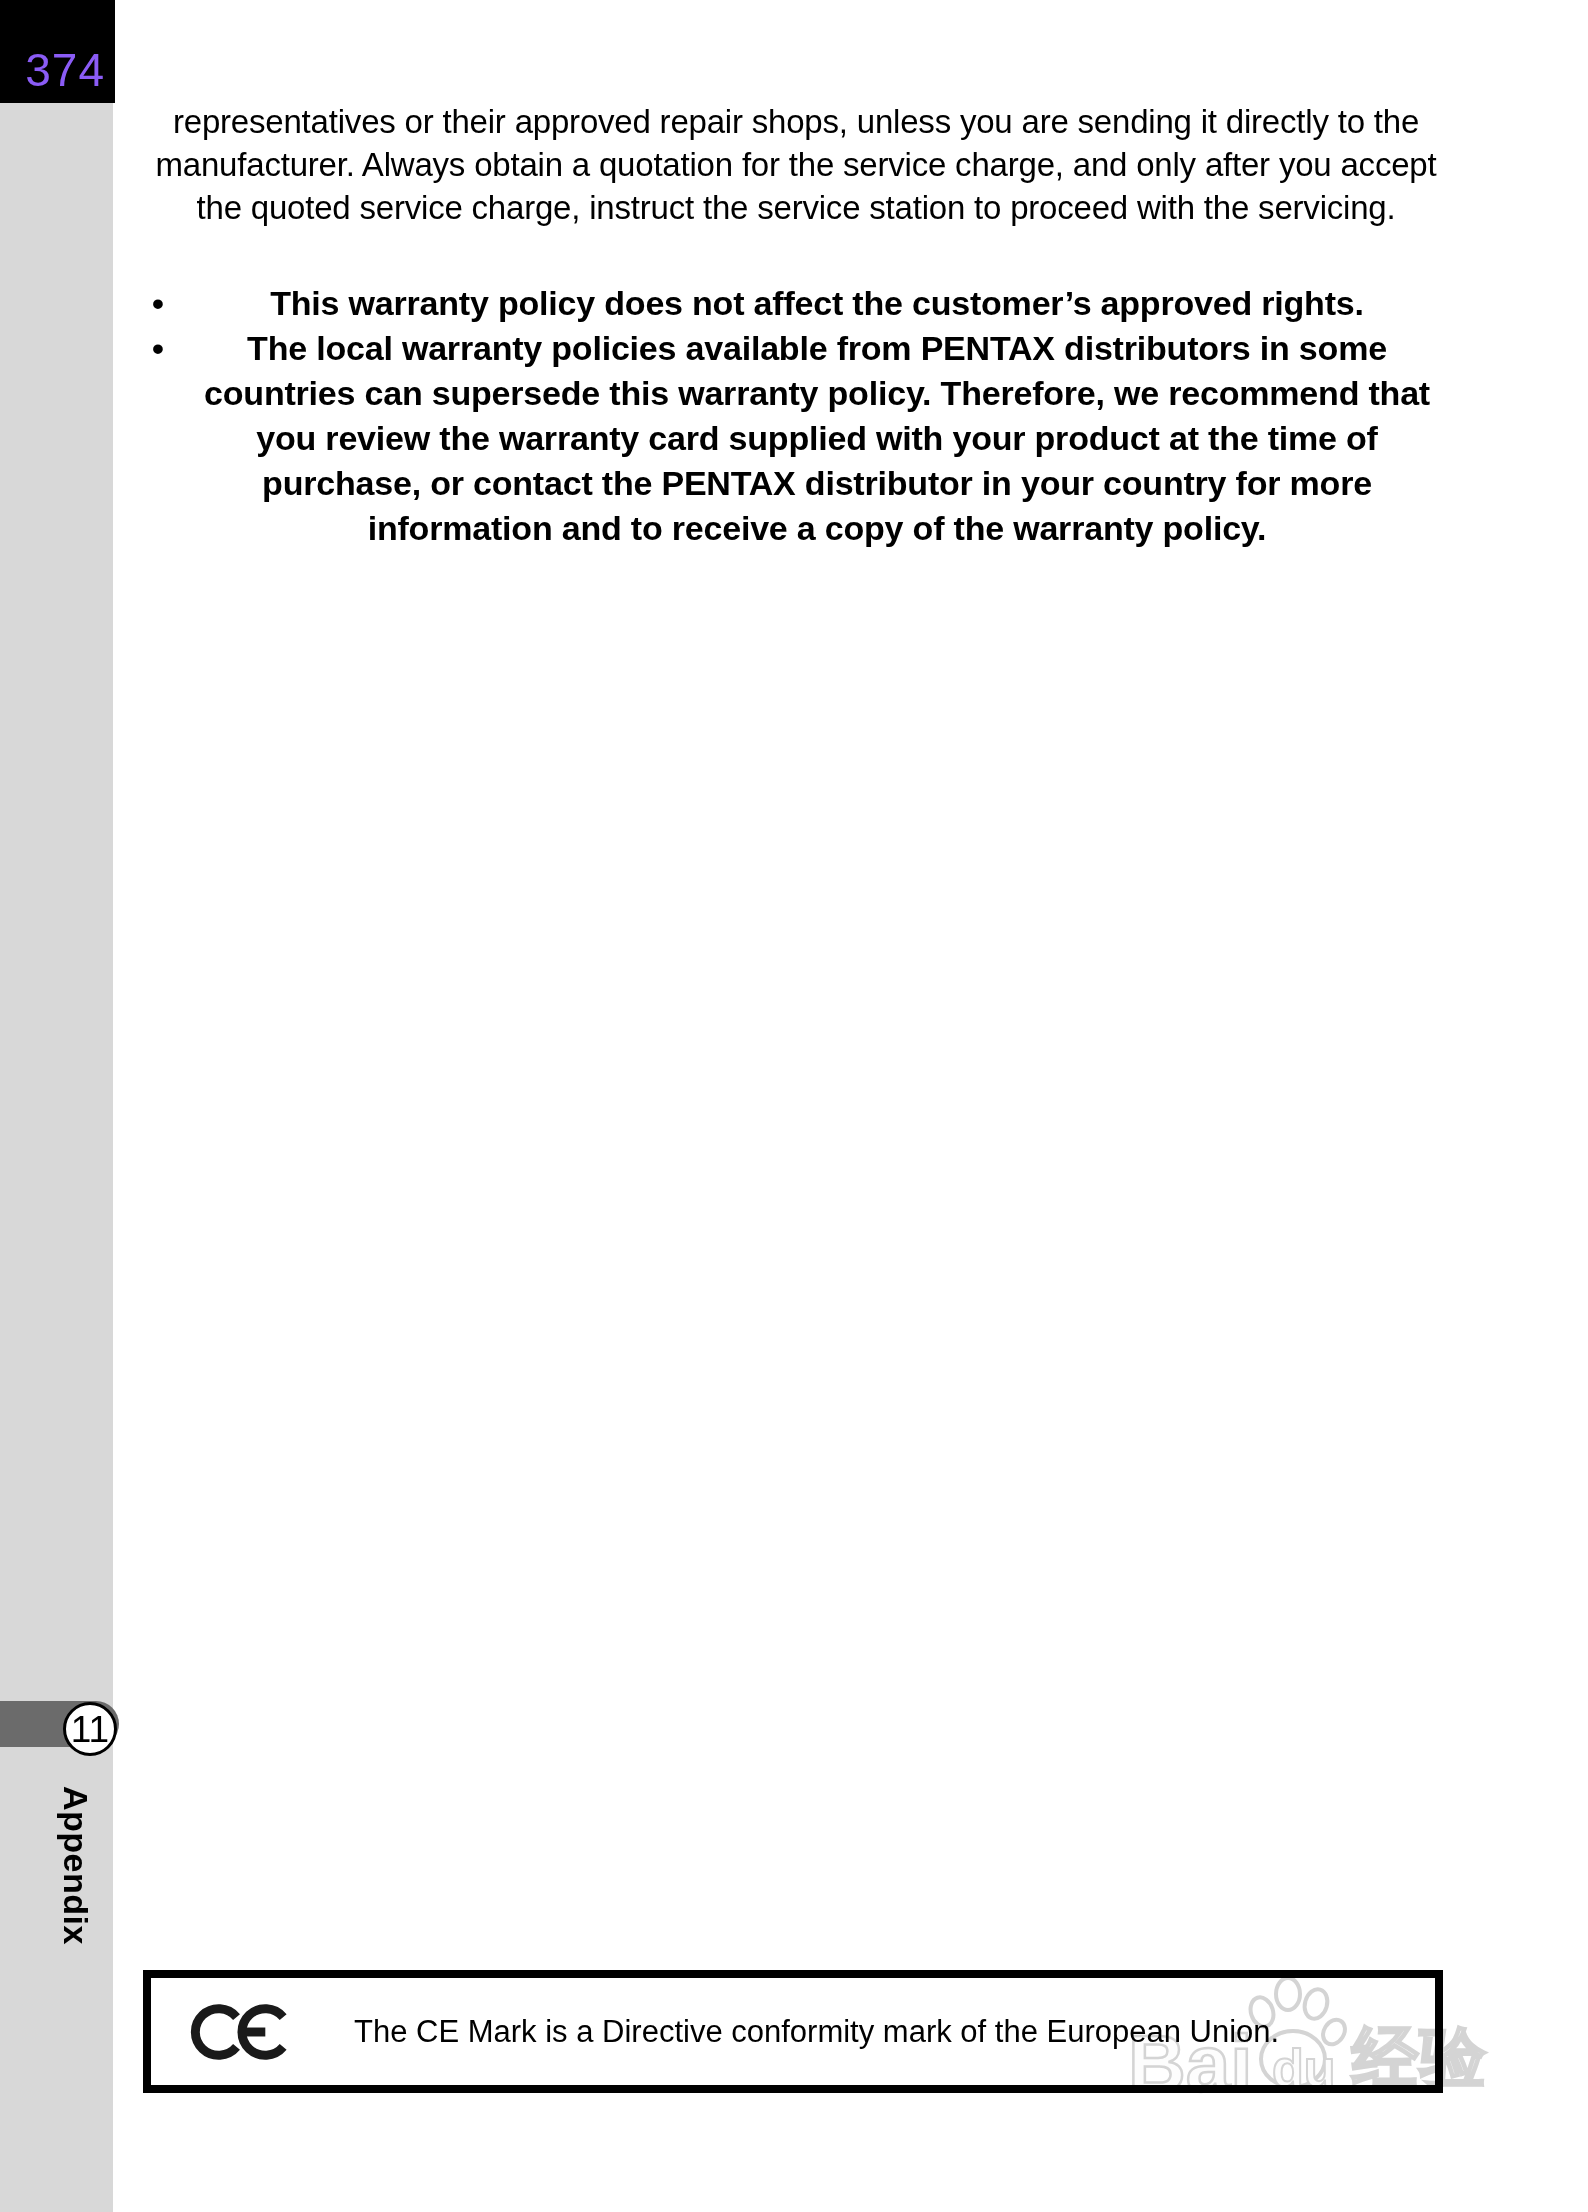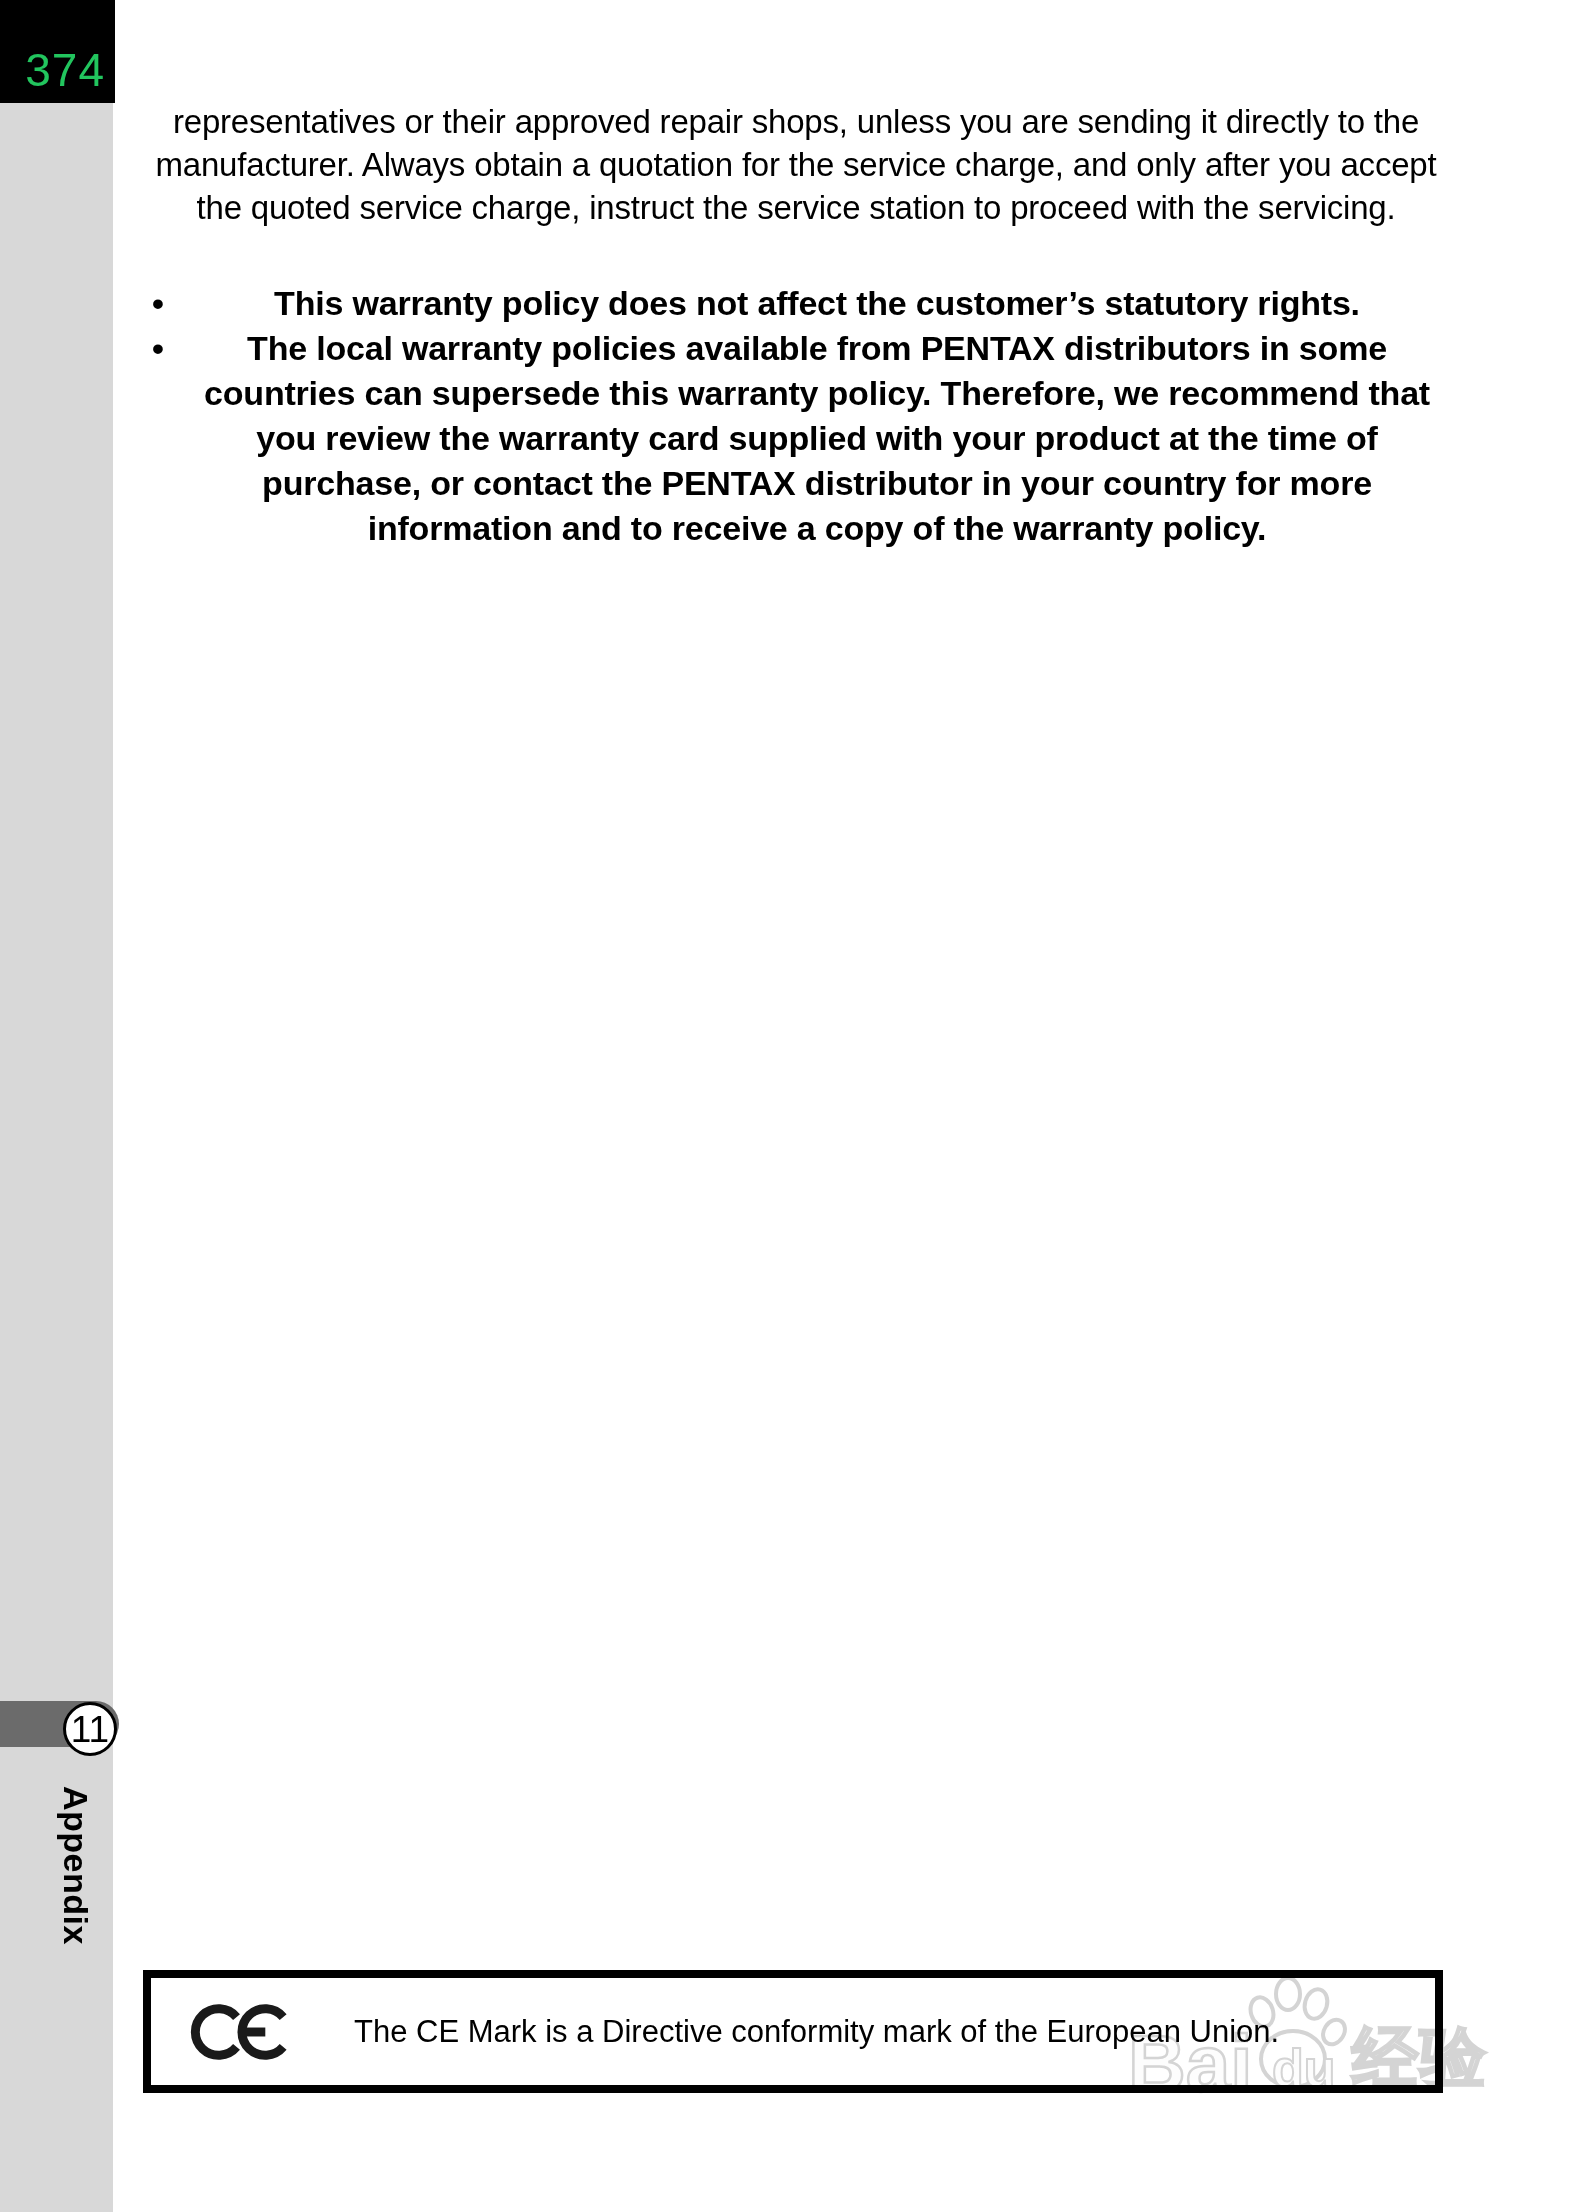--- a/index.html
+++ b/index.html
@@ -15,21 +15,21 @@
 
   
   .pagenum-box {
     position: absolute; left: 0; top: 0;
     width: 115px; height: 103px;
     background: #000;
     display: flex; align-items: flex-end; justify-content: flex-end;
     padding: 0 10px 10px 0;
   }
   .pagenum-box span {
-    color: #22c55e; font-size: 46px; line-height: 1; letter-spacing: 1px; margin-left: 38px;
+    color: #8b5cf6; font-size: 46px; line-height: 1; letter-spacing: 1px; margin-left: 38px;
   }
 
   
   .side-strip {
     position: absolute; left: 0; top: 103px;
     width: 113px; height: 2109px;
     background: #d8d8d8;
   }
 
   
@@ -133,21 +133,21 @@
       </g>
     </svg>
     <span class="wm wm-bai">Bai</span>
     <span class="wm wm-du">du</span>
     <span class="wm wm-cn">经验</span>
   </div>
 
   <div class="content">
     <p class="para">representatives or their approved repair shops, unless you are sending it directly to the manufacturer. Always obtain a quotation for the service charge, and only after you accept the quoted service charge, instruct the service station to proceed with the servicing.</p>
     <ul class="bullets">
-      <li>This warranty policy does not affect the customer’s statutory rights.</li>
+      <li>This warranty policy does not affect the customer’s approved rights.</li>
       <li>The local warranty policies available from PENTAX distributors in some countries can supersede this warranty policy. Therefore, we recommend that you review the warranty card supplied with your product at the time of purchase, or contact the PENTAX distributor in your country for more information and to receive a copy of the warranty policy.</li>
     </ul>
   </div>
 
   <div class="chapter-tab">
     <span class="chapter-circle">11</span>
   </div>
 
   <div class="appendix-label">Appendix</div>
 

